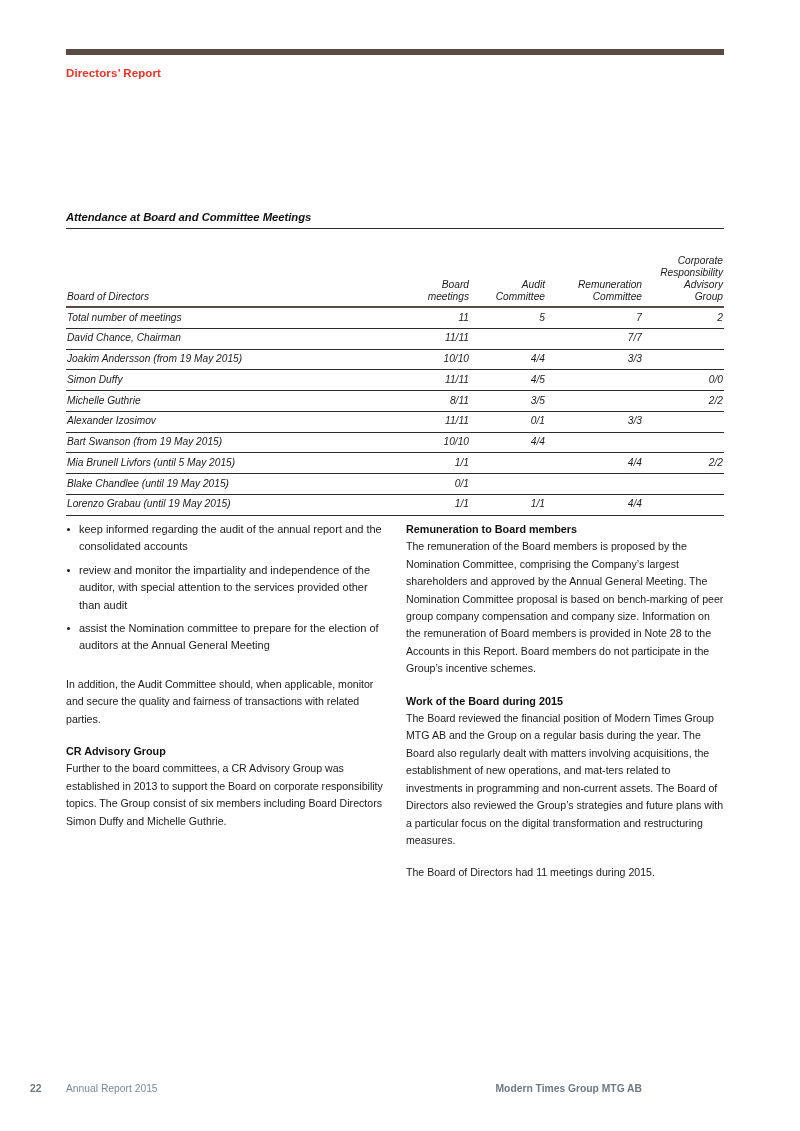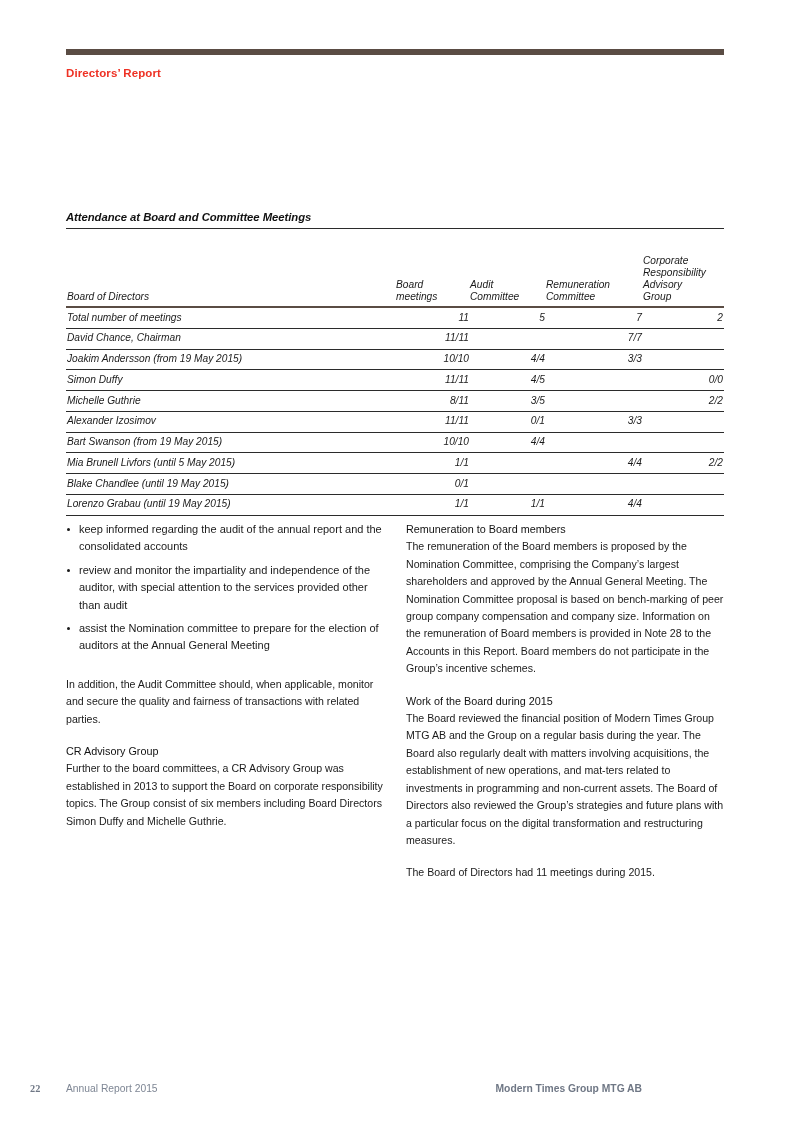--- a/index.html
+++ b/index.html
@@ -76,21 +76,21 @@
   table.attendance col.c-cr     { width: 81px; }
 
   table.attendance thead th {
     font-weight: normal;
     vertical-align: bottom;
     padding: 0 0 3px 0;
     line-height: 1.18;
     border-bottom: 2.5px solid #5a4c44;
   }
   table.attendance thead th.name { text-align: left; padding-left: 1px; }
-  table.attendance thead th.num  { text-align: left; padding-right: 1px; }
+  table.attendance thead th.num  { text-align: right; padding-right: 1px; }
   .hdr-spacer { height: 26px; }
 
   table.attendance tbody td {
     padding: 3.5px 0 3.5px 0;
     border-bottom: 1px solid #2b2b2b;
     line-height: 1.25;
     white-space: nowrap;
   }
   table.attendance tbody td.name { text-align: left; padding-left: 1px; }
   table.attendance tbody td.num  { text-align: right; padding-right: 1px; }
@@ -111,21 +111,21 @@
   }
   .body-text {
     font-size: 10.6px;
     line-height: 17.4px;
     color: #1a1a1a;
   }
   .body-text p { margin: 0 0 15px 0; }
   .body-text p.tight { margin-bottom: 0; }
   h3.sub {
     font-size: 10.8px;
-    font-weight: normal;
+    font-weight: bold;
     margin: 0 0 0 0;
     line-height: 17.4px;
     color: #111111;
   }
   .blockgap { height: 15px; }
 
   ul.bullets {
     list-style: none;
     margin: 0 0 0 0;
     padding: 0;
@@ -156,21 +156,20 @@
     height: 18px;
     font-size: 10.3px;
     color: #7e8694;
   }
   .footer .pageno {
     position: absolute;
     left: 0;
     top: 0;
     font-weight: bold;
     color: #6f7785;
-    font-family: Liberation Serif, serif;
   }
   .footer .fleft {
     position: absolute;
     left: 36px;
     top: 0;
   }
   .footer .fright {
     position: absolute;
     right: 16px;
     top: 0;

